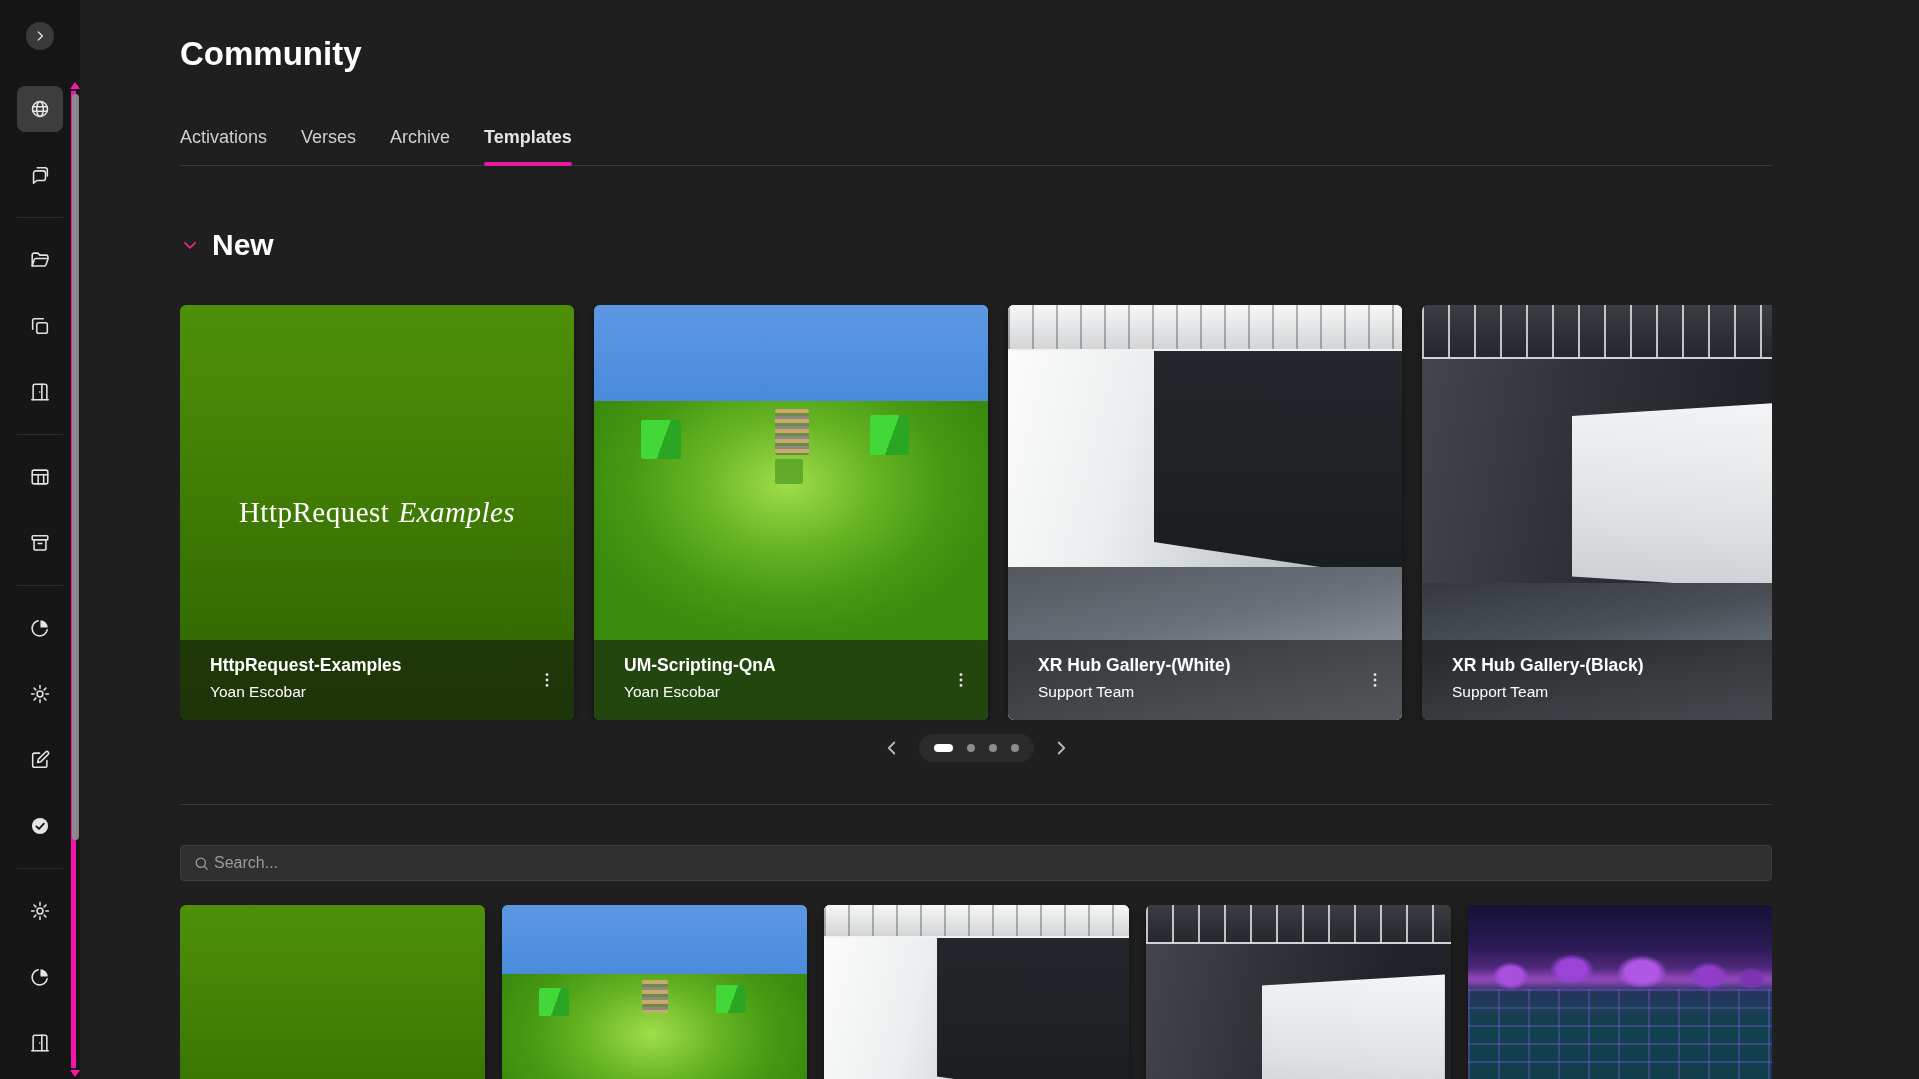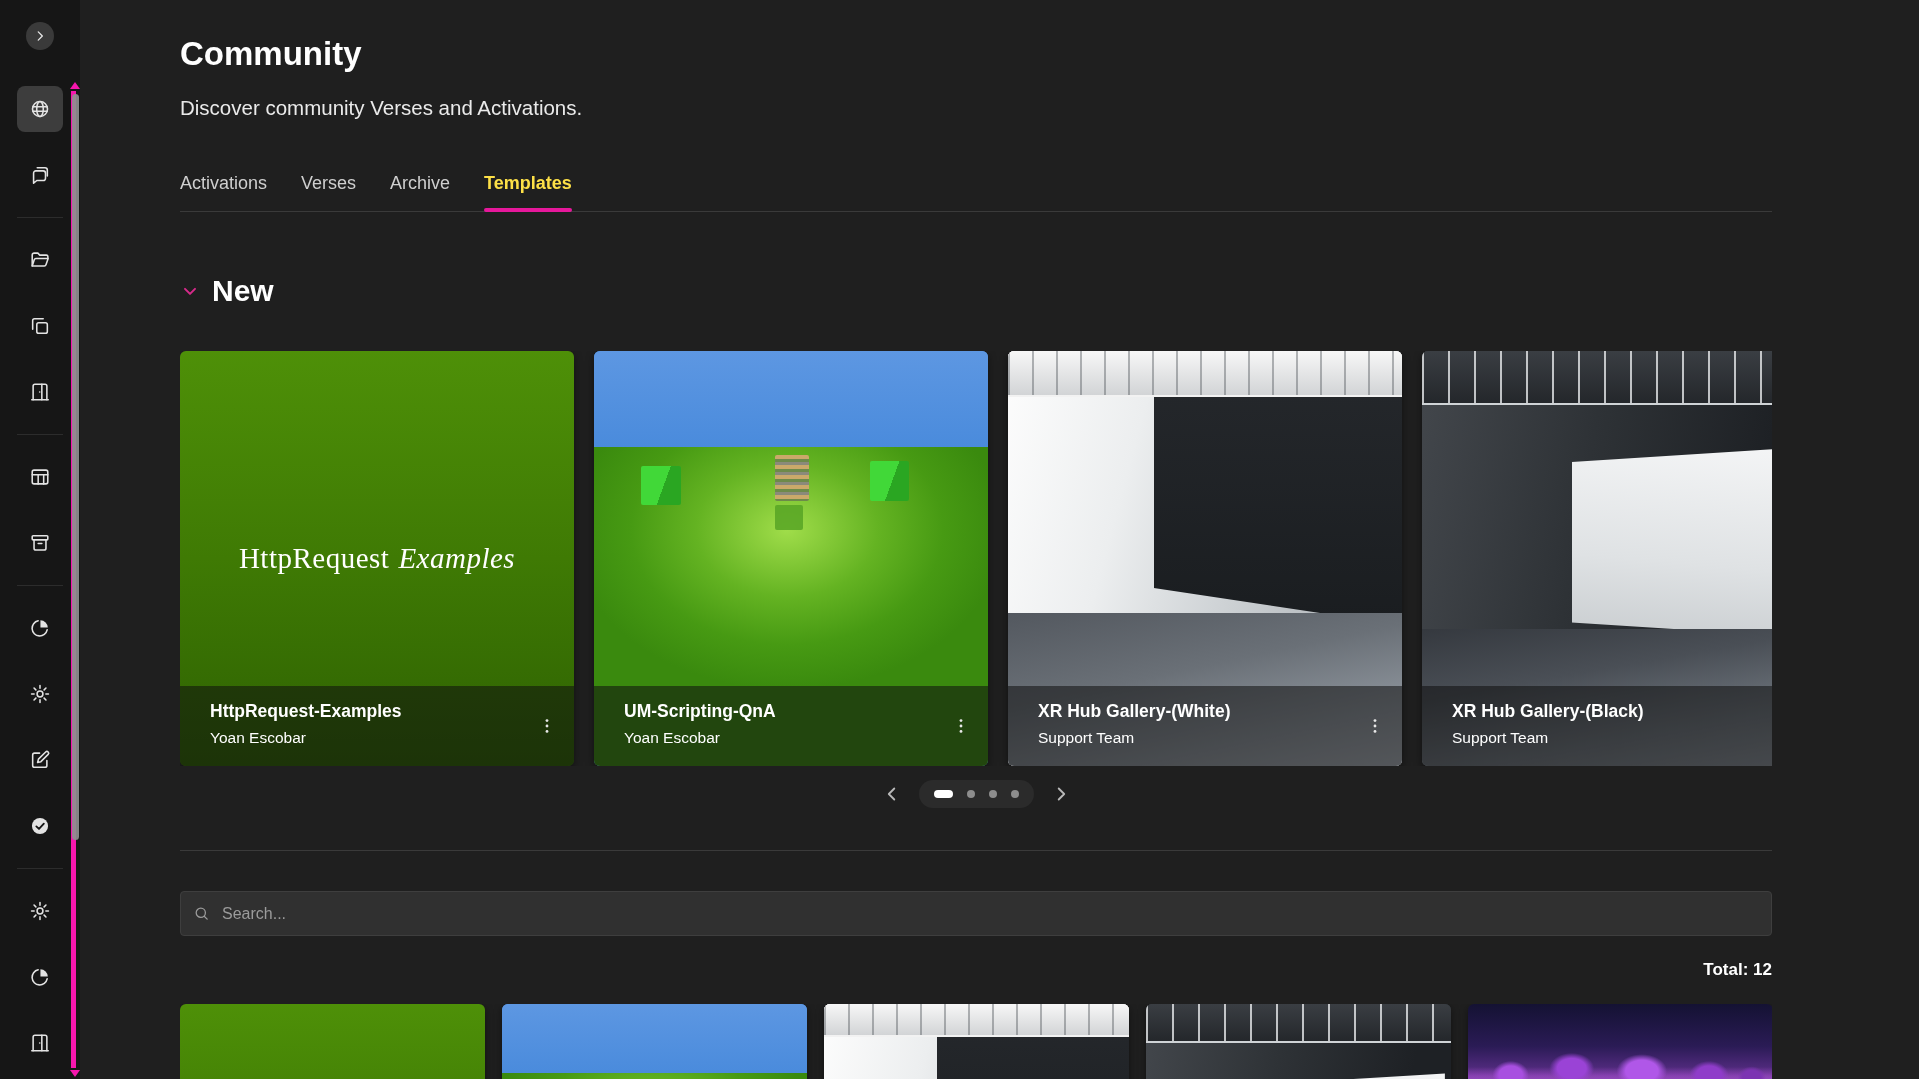--- a/index.html
+++ b/index.html
@@ -54,21 +54,21 @@
 
   
   .content { position: absolute; left: 180px; top: 0; width: 1592px; height: 100%; }
   .page-title { margin: 34px 0 14px 0; font-size: 33px; font-weight: 700; line-height: 1.2; }
   .page-subtitle { margin: 22px 0 0 0; font-size: 20.5px; font-weight: 400; color: #eaeaea; }
 
   .tabs { margin-top: 51px; display: flex; gap: 34px; border-bottom: 1px solid #3a3a3a; }
   .tab {
     position: relative; font-size: 18px; color: #cfcfcf; padding-bottom: 16px; line-height: 24px;
   }
-  .tab.active { color: #fde047; font-weight: 700; }
+  .tab.active { color: #e5e5e5; font-weight: 700; }
   .tab.active::after {
     content: ""; position: absolute; left: 0; right: 0; bottom: -1px; height: 4px;
     background: #e6189b; border-radius: 3px;
   }
 
   .section-header { margin-top: 38px; display: flex; align-items: center; gap: 12px; }
   .section-chevron { color: #d62a8a; display: flex; }
   .section-chevron svg { width: 20px; height: 20px; }
   .section-title { font-size: 30px; font-weight: 700; }
 
@@ -176,22 +176,22 @@
   .dots-box { background: #2b2b2b; border-radius: 14px; padding: 10px 15px;
     display: flex; align-items: center; gap: 14px; }
   .dot { width: 8px; height: 8px; border-radius: 50%; background: #8d8d8d; flex: none; }
   .dot.active { width: 19px; height: 8px; border-radius: 4px; background: #fff; }
 
   .divider { height: 1px; background: #3a3a3a; }
   .divider.d2 { margin-top: 42px; }
 
   
   .search-bar {
-    margin-top: 40px; height: 45px; background: #303030; border: 1px solid #3e3e3e;
-    border-radius: 4px; display: flex; align-items: center; gap: 10px; padding: 0 12px;
+    margin-top: 40px; height: 36px; background: #303030; border: 1px solid #3e3e3e;
+    border-radius: 4px; display: flex; align-items: center; gap: 2px; padding: 0 12px;
   }
   .search-bar svg { width: 17px; height: 17px; color: #9b9b9b; flex: none; }
   .search-bar input {
     flex: 1; background: transparent; border: none; outline: none;
     color: #e0e0e0; font-size: 16px; font-family: "Liberation Sans", sans-serif;
   }
   .search-bar input::placeholder { color: #9b9b9b; }
 
   .total-line { margin-top: 24px; text-align: right; font-size: 17px; font-weight: 700; }
 
@@ -351,21 +351,20 @@
 <div class="vscroll">
   <div class="vs-arrow-up"></div>
   <div class="vs-track"></div>
   <div class="vs-thumb"></div>
   <div class="vs-arrow-down"></div>
 </div>
 
 <main class="content">
 
   <h1 class="page-title">Community</h1>
-  <p class="page-subtitle">Discover community Verses and Activations.</p>
 
   <nav class="tabs">
     <button class="tab">Activations</button>
     <button class="tab">Verses</button>
     <button class="tab">Archive</button>
     <button class="tab active">Templates</button>
   </nav>
 
   <div class="section-header">
     <button class="section-chevron">
@@ -483,21 +482,20 @@
   <div class="search-bar">
     <span style="display:flex">
       <svg viewBox="0 0 24 24" stroke="currentColor" fill="none" stroke-width="1.8" stroke-linecap="round" stroke-linejoin="round">
           <circle cx="11" cy="11" r="6.5"></circle>
           <path d="M15.8 15.8L20 20"></path>
         </svg>
     </span>
     <input type="text" placeholder="Search..." style="">
   </div>
 
-  <div class="total-line">Total: 12</div>
 
   <div class="grid-row">
     <div class="grid-thumb small">
       <div class="scene thumb-green">
         
       </div>
     </div>
     <div class="grid-thumb">
       <div class="scene thumb-field">
         <div class="tf-sky"></div>

